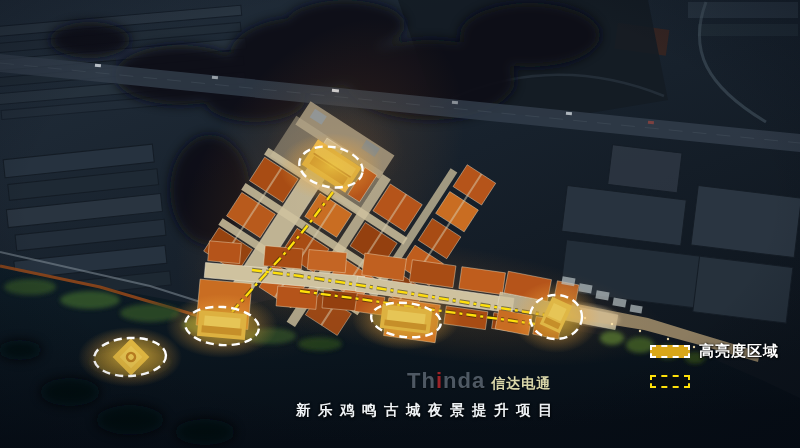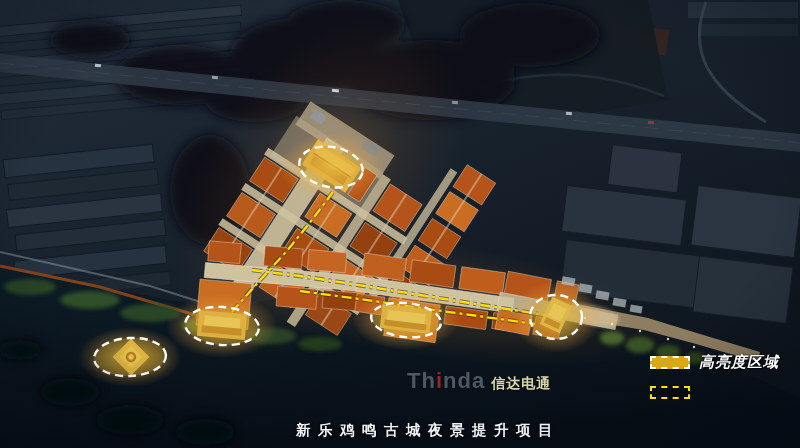--- a/index.html
+++ b/index.html
@@ -10,26 +10,26 @@
   
   .watermark{position:absolute;left:407px;top:368px;display:flex;align-items:baseline;
              opacity:.85;user-select:none;}
   .wm-latin{font-size:22px;font-weight:bold;letter-spacing:1px;color:#5b6570;
             text-shadow:0 1px 1px rgba(0,0,0,.6);}
   .wm-accent{color:#b5262b;}
   .wm-cjk{font-size:14px;font-weight:bold;color:#fef9c3;margin-left:6px;letter-spacing:1px;
           text-shadow:0 1px 1px rgba(0,0,0,.6);}
 
   
-  .caption{position:absolute;left:296px;top:421px;font-size:14.5px;font-weight:bold;
+  .caption{position:absolute;left:296px;top:401px;font-size:14.5px;font-weight:bold;
            color:#eef2f5;letter-spacing:7.5px;white-space:nowrap;
            text-shadow:0 1px 3px rgba(0,0,0,.9),0 0 2px rgba(0,0,0,.8);}
 
   
-  .legend{position:absolute;left:650px;top:351px;font-style:italic;}
+  .legend{position:absolute;left:650px;top:340px;}
   .legend-row{display:flex;align-items:center;height:22px;margin-bottom:8px;}
   .swatch{width:36px;height:9px;margin-right:9px;box-sizing:content-box;}
   .sw-high{background:#d9a718;border:2px dashed #ffffff;}
   .sw-mid{background:rgba(8,10,6,.35);border:2px dashed #ffe10a;}
   .sw-low{background:#b44d1b;border:2px solid #ffffff;}
   .legend-label{font-size:15px;font-weight:bold;color:#ffffff;letter-spacing:1px;
                 text-shadow:0 1px 2px rgba(0,0,0,.95),1px 0 2px rgba(0,0,0,.8);white-space:nowrap;}
 </style>
 </head>
 <body>

